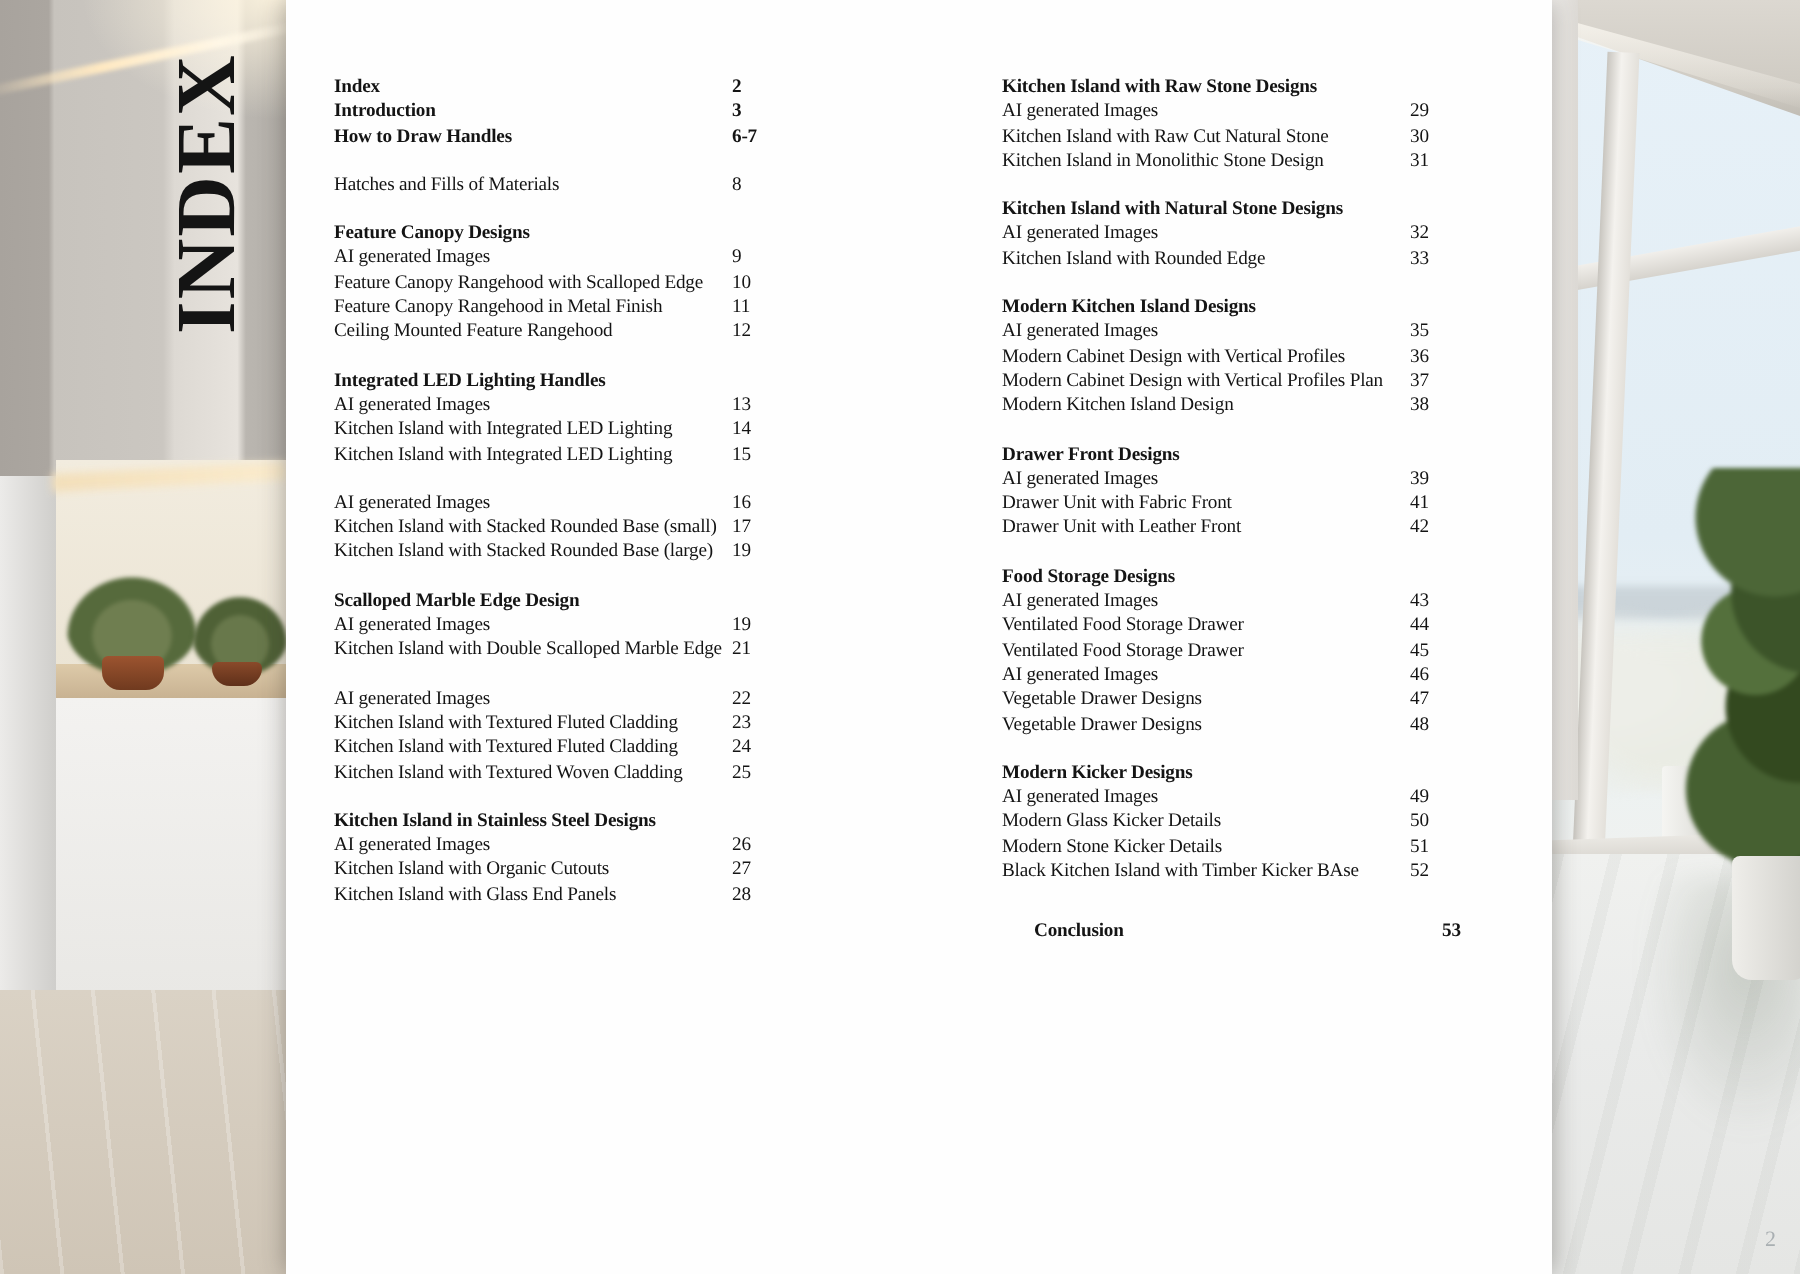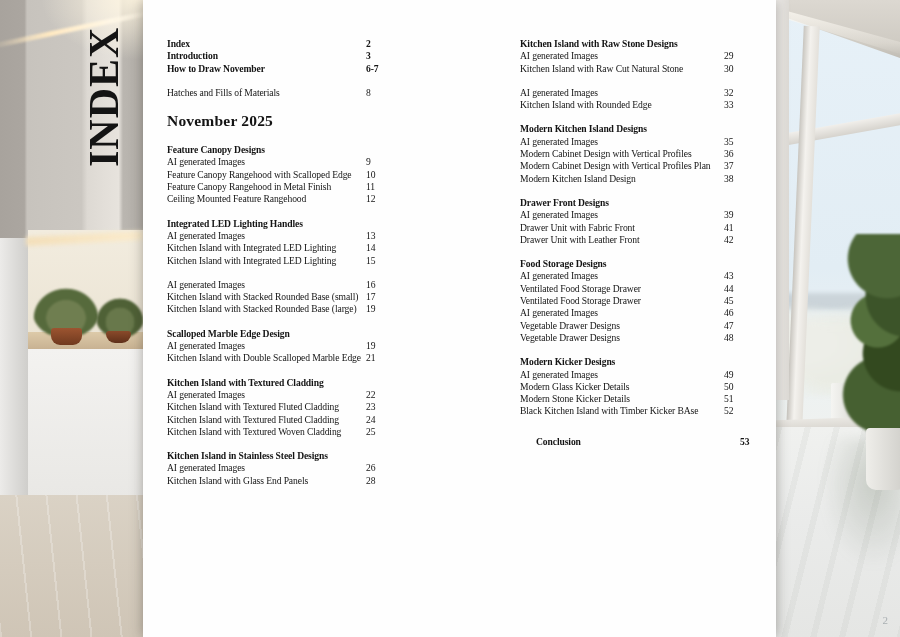--- a/index.html
+++ b/index.html
@@ -39,21 +39,21 @@
   
   .index-title{position:absolute;left:84px;top:167px;z-index:3;
     transform:rotate(-90deg);transform-origin:0 0;
     font-weight:bold;font-size:42px;line-height:40px;letter-spacing:1px;color:#141414;white-space:nowrap;}
 
   
   .page{position:absolute;left:143px;top:0;width:633px;height:637px;background:#fefefe;z-index:2;
     box-shadow:0 0 12px rgba(50,45,40,.4);color:#141414;}
   .col{position:absolute;top:38px;}
   .col-left{left:24px;width:216px;}
-  .col-right{left:377px;width:222px;}
+  .col-right{left:358px;width:222px;}
   .toc-section{margin-bottom:12px;}
   .toc-section.extra-gap{margin-top:18px;padding-left:16px;}
   .toc-row{display:flex;font-size:9.6px;line-height:12.3px;letter-spacing:-.1px;white-space:nowrap;}
   .toc-row .lbl{flex:0 0 199px;overflow:hidden;}
   .col-right .toc-row .lbl{flex-basis:204px;}
   .toc-row .pg{flex:0 0 30px;}
   .toc-row.title,.toc-row.bold{font-weight:bold;}
   .month-heading{font-weight:bold;font-size:15.5px;line-height:19px;margin:10px 0 14px;letter-spacing:.2px;}
 
   
@@ -124,31 +124,30 @@
         <div class="toc-section">
           <div class="toc-row bold">
             <span class="lbl">Index</span>
             <span class="pg">2</span>
           </div>
           <div class="toc-row bold">
             <span class="lbl">Introduction</span>
             <span class="pg">3</span>
           </div>
           <div class="toc-row bold">
-            <span class="lbl">How to Draw November</span>
+            <span class="lbl">How to Draw Handles</span>
             <span class="pg">6-7</span>
           </div>
         </div>
         <div class="toc-section">
           <div class="toc-row">
             <span class="lbl">Hatches and Fills of Materials</span>
             <span class="pg">8</span>
           </div>
         </div>
-        <div class="month-heading">November 2025</div>
         <div class="toc-section">
           <div class="toc-row title">Feature Canopy Designs</div>
           <div class="toc-row">
             <span class="lbl">AI generated Images</span>
             <span class="pg">9</span>
           </div>
           <div class="toc-row">
             <span class="lbl">Feature Canopy Rangehood with Scalloped Edge</span>
             <span class="pg">10</span>
           </div>
@@ -195,21 +194,20 @@
           <div class="toc-row">
             <span class="lbl">AI generated Images</span>
             <span class="pg">19</span>
           </div>
           <div class="toc-row">
             <span class="lbl">Kitchen Island with Double Scalloped Marble Edge</span>
             <span class="pg">21</span>
           </div>
         </div>
         <div class="toc-section">
-          <div class="toc-row title">Kitchen Island with Textured Cladding</div>
           <div class="toc-row">
             <span class="lbl">AI generated Images</span>
             <span class="pg">22</span>
           </div>
           <div class="toc-row">
             <span class="lbl">Kitchen Island with Textured Fluted Cladding</span>
             <span class="pg">23</span>
           </div>
           <div class="toc-row">
             <span class="lbl">Kitchen Island with Textured Fluted Cladding</span>
@@ -220,38 +218,47 @@
             <span class="pg">25</span>
           </div>
         </div>
         <div class="toc-section">
           <div class="toc-row title">Kitchen Island in Stainless Steel Designs</div>
           <div class="toc-row">
             <span class="lbl">AI generated Images</span>
             <span class="pg">26</span>
           </div>
           <div class="toc-row">
+            <span class="lbl">Kitchen Island with Organic Cutouts</span>
+            <span class="pg">27</span>
+          </div>
+          <div class="toc-row">
             <span class="lbl">Kitchen Island with Glass End Panels</span>
             <span class="pg">28</span>
           </div>
         </div>
       </div>
     <div class="col col-right">
         <div class="toc-section">
           <div class="toc-row title">Kitchen Island with Raw Stone Designs</div>
           <div class="toc-row">
             <span class="lbl">AI generated Images</span>
             <span class="pg">29</span>
           </div>
           <div class="toc-row">
             <span class="lbl">Kitchen Island with Raw Cut Natural Stone</span>
             <span class="pg">30</span>
           </div>
-        </div>
-        <div class="toc-section">
+          <div class="toc-row">
+            <span class="lbl">Kitchen Island in Monolithic Stone Design</span>
+            <span class="pg">31</span>
+          </div>
+        </div>
+        <div class="toc-section">
+          <div class="toc-row title">Kitchen Island with Natural Stone Designs</div>
           <div class="toc-row">
             <span class="lbl">AI generated Images</span>
             <span class="pg">32</span>
           </div>
           <div class="toc-row">
             <span class="lbl">Kitchen Island with Rounded Edge</span>
             <span class="pg">33</span>
           </div>
         </div>
         <div class="toc-section">

